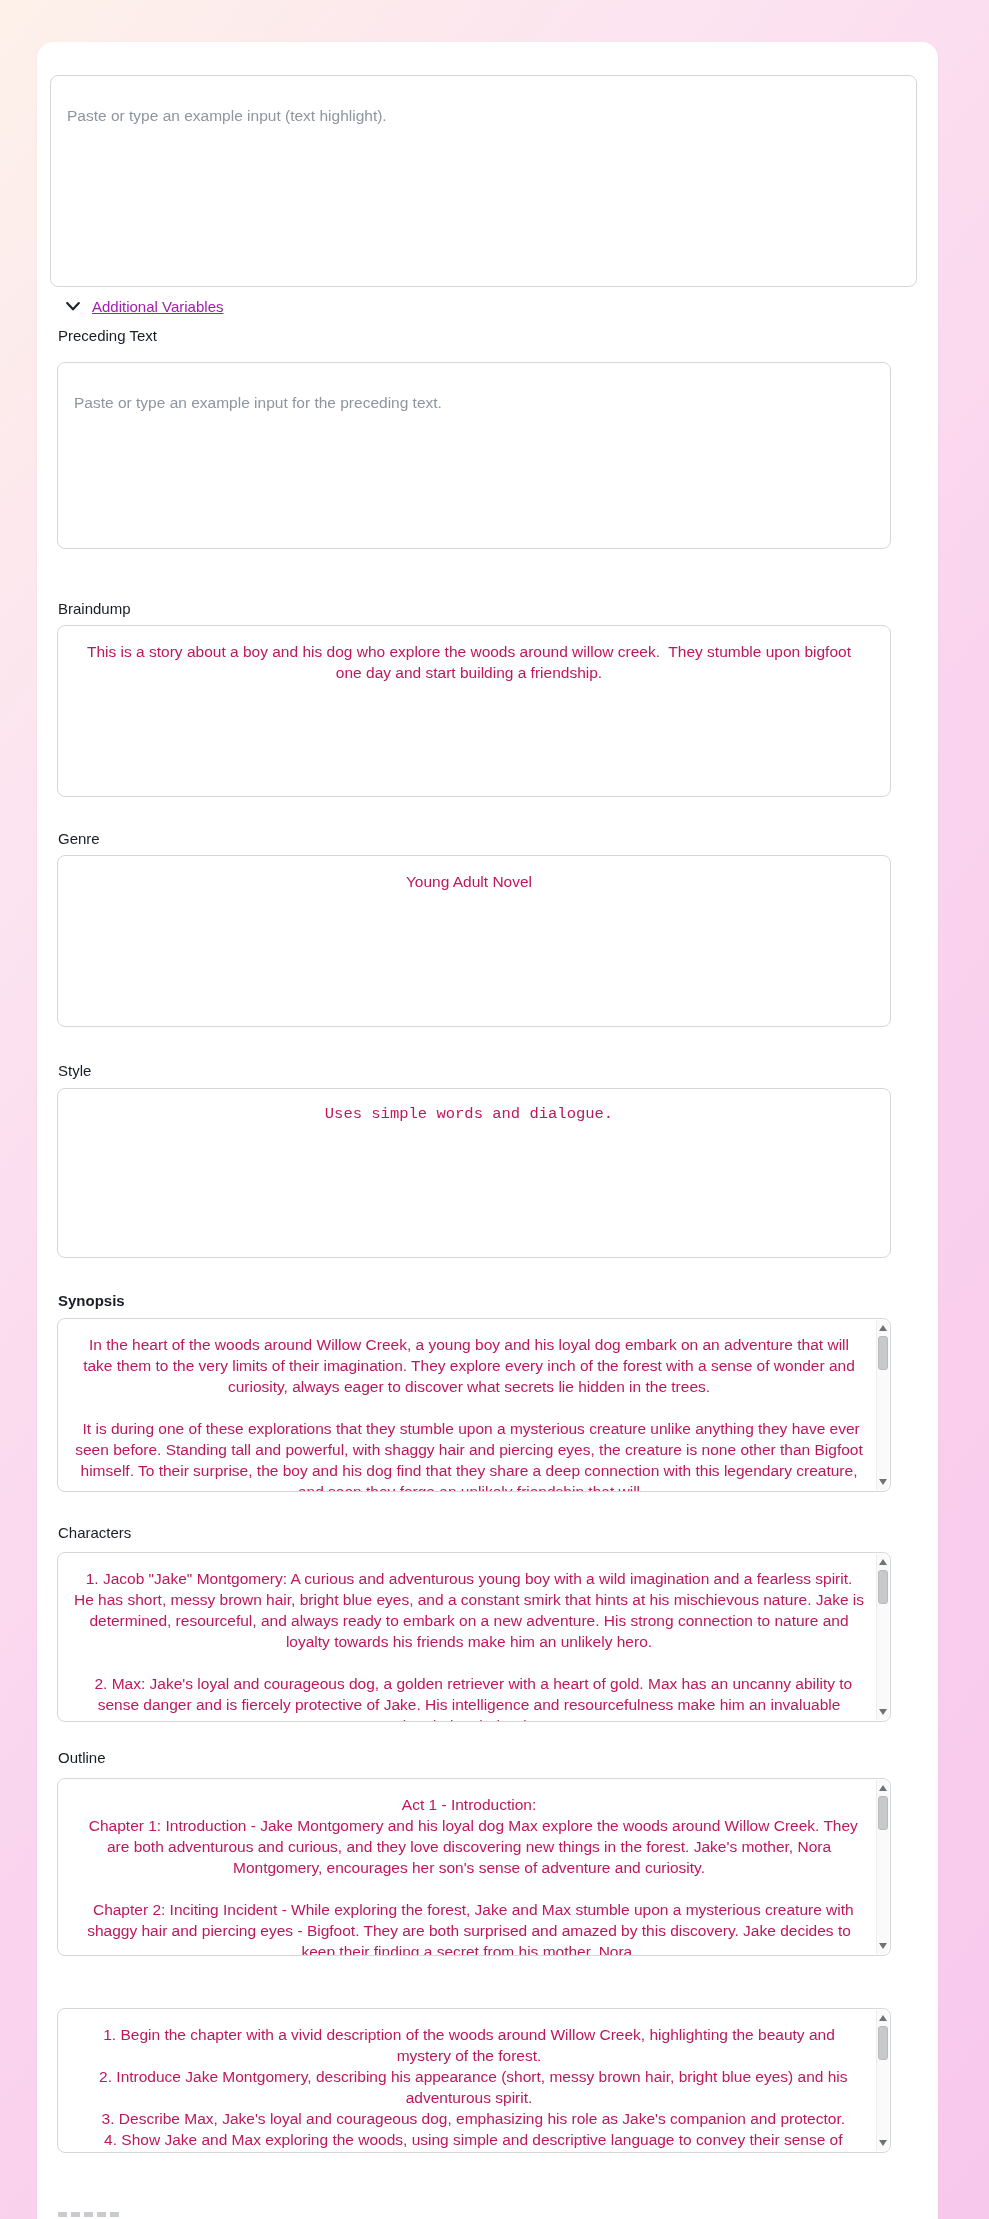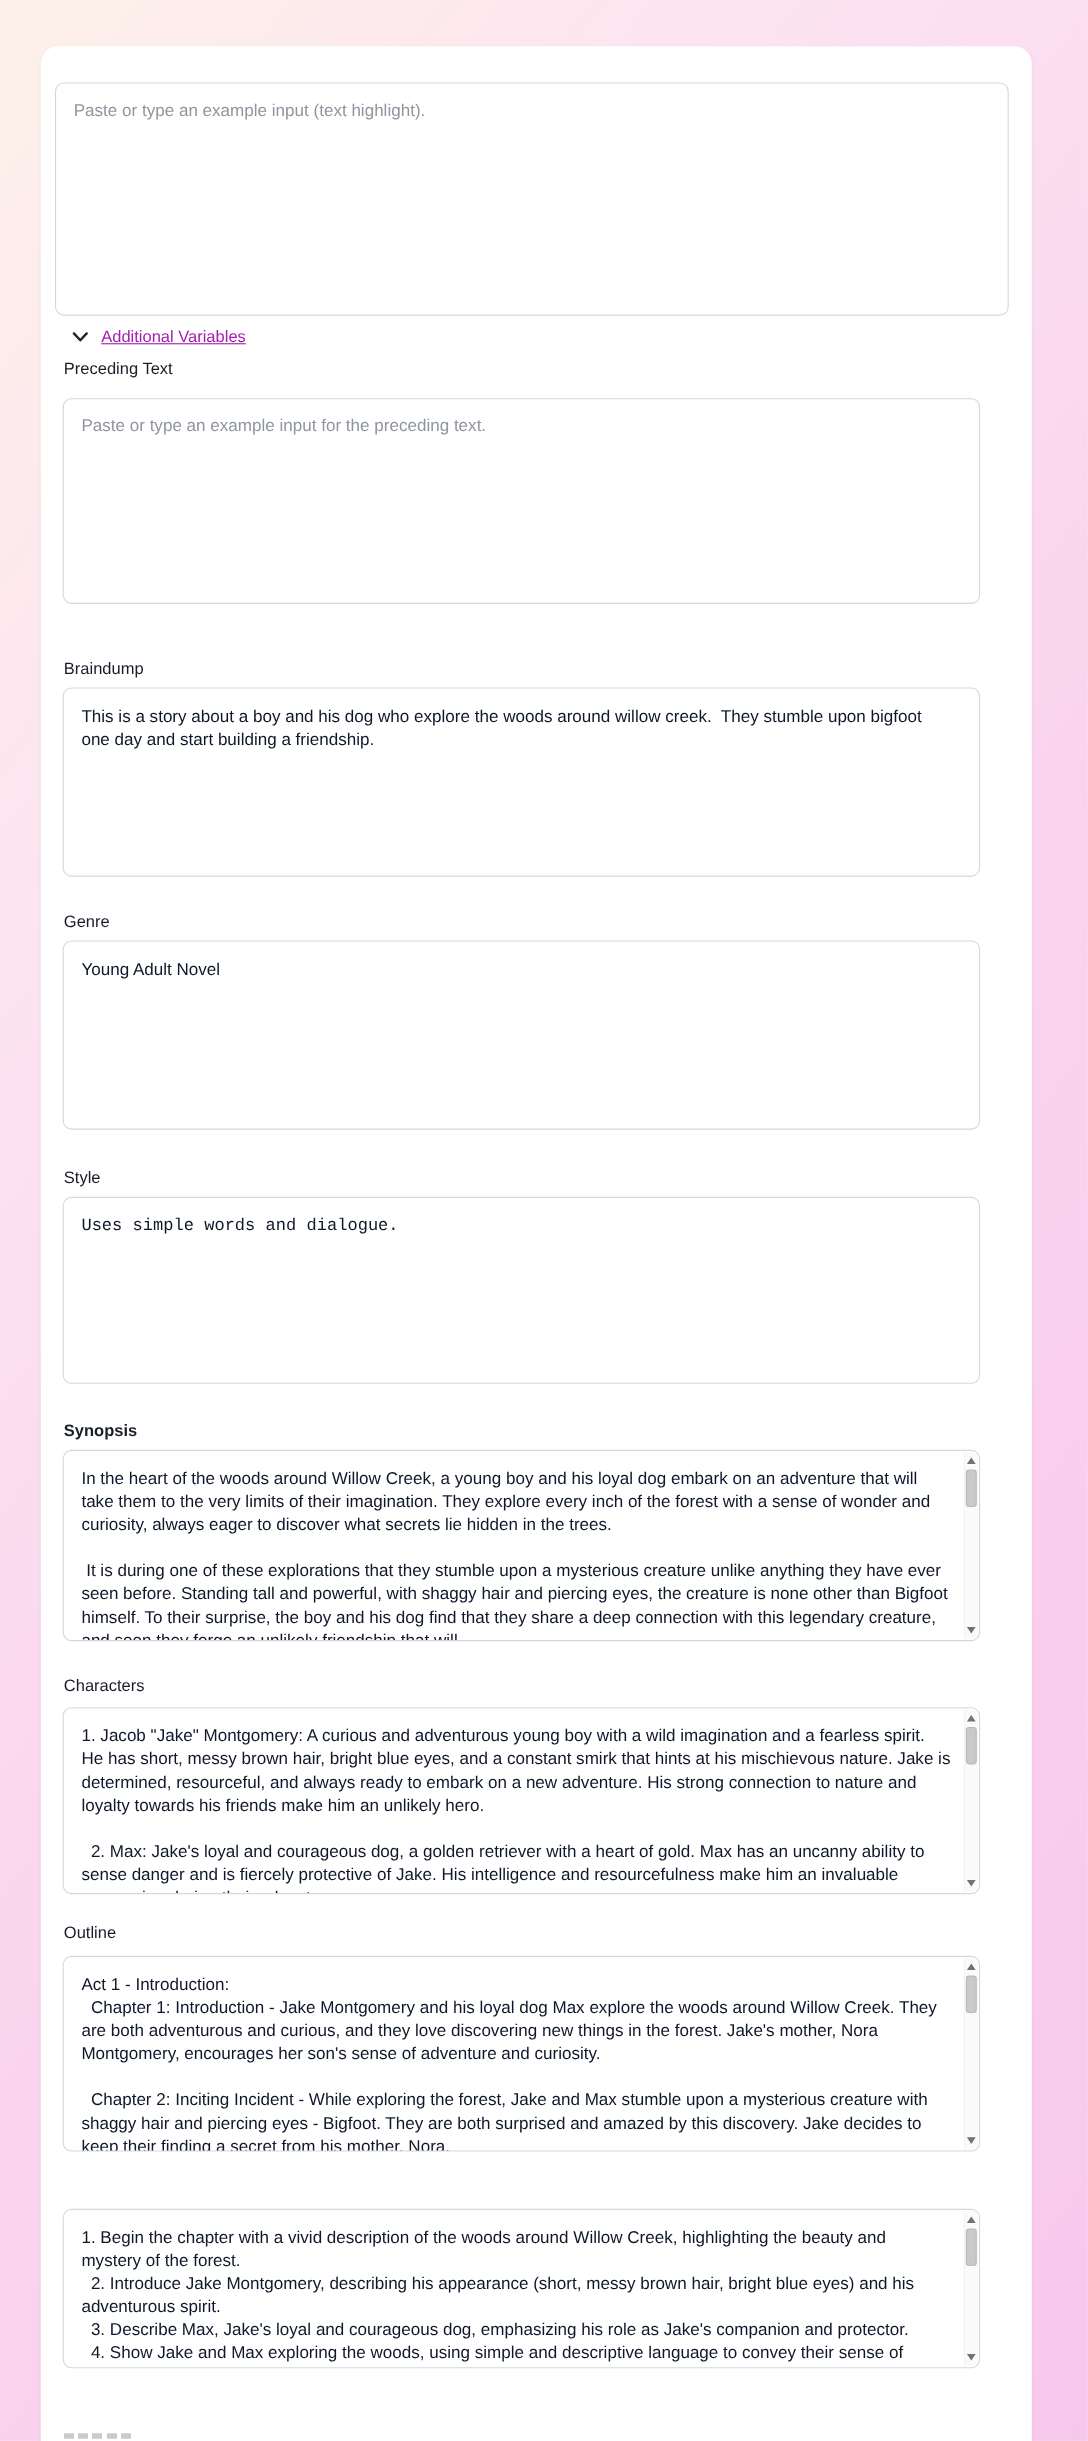--- a/index.html
+++ b/index.html
@@ -12,27 +12,27 @@
   .card {
     position: absolute; left: 37px; top: 42px; width: 901px; height: 2300px;
     background: #ffffff; border-radius: 16px;
     box-shadow: 0 1px 3px rgba(16,24,40,.05);
   }
   textarea.field, .box {
     position: absolute; left: 20px; width: 834px;
     background: #fff; border: 1px solid #d5d7da; border-radius: 8px;
     font-family: inherit; font-size: 15.5px; line-height: 21px; color: #414651;
   }
-  textarea.field { resize: none; outline: none; padding: 14px 16px; }
+  textarea.field { resize: none; outline: none; padding: 29px 16px; }
   textarea.field::placeholder { color: #8f959e; opacity: 1; }
   textarea.prompt-area { left: 13px; width: 867px; }
   .box { overflow: hidden; }
   .content {
     white-space: pre-wrap; word-wrap: break-word;
-    padding: 15px 26px 15px 16px; color: #0f172a;
+    padding: 15px 26px 15px 16px; color: #be185d; text-align: center;
   }
   .label {
     position: absolute; left: 21px; font-size: 15px; color: #181d27; height: 20px;
   }
   .av-toggle {
     position: absolute; left: 26px; top: 252px; height: 24px;
     display: flex; align-items: center; gap: 9px; cursor: pointer;
   }
   .av-toggle .txt { font-size: 15px; color: #a21caf; text-decoration: underline; }
   .rail {

